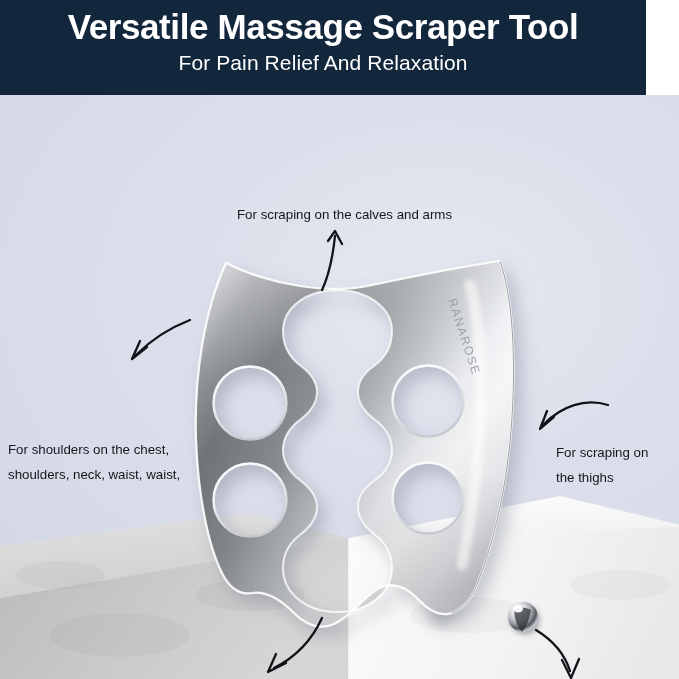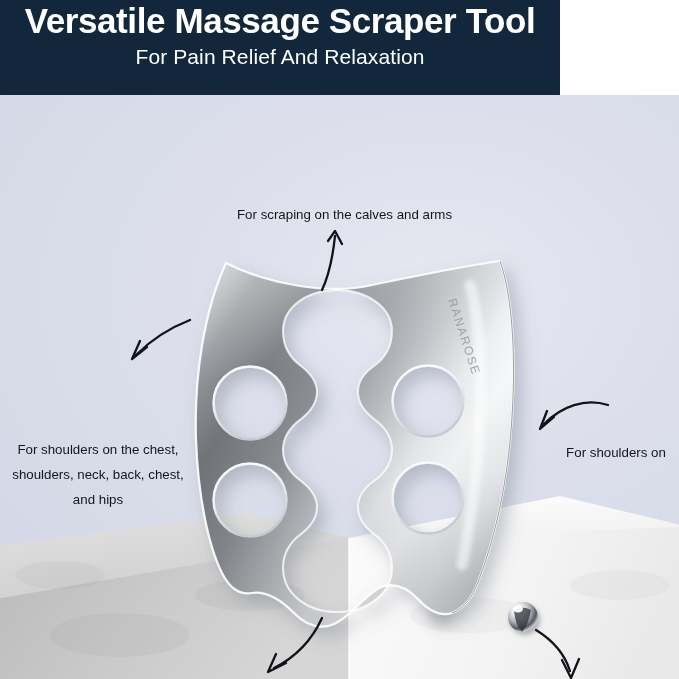--- a/index.html
+++ b/index.html
@@ -16,26 +16,26 @@
     height: 679px;
     overflow: hidden;
     background: #ffffff;
   }
 
   
   #header {
     position: absolute;
     left: 0;
     top: 0;
-    width: 560px;
+    width: 646px;
     height: 95px;
     background: #12263c;
     text-align: center;
     box-sizing: border-box;
-    padding-top: 0;
+    padding-top: 6px;
   }
   #header-title {
     font-size: 35px;
     font-weight: bold;
     color: #ffffff;
     letter-spacing: -0.4px;
     line-height: 42px;
     white-space: nowrap;
   }
   #header-subtitle {
@@ -50,21 +50,20 @@
   
   #stage {
     position: absolute;
     left: 0;
     top: 95px;
     width: 679px;
     height: 584px;
     overflow: hidden;
     background:
       radial-gradient(ellipse 560px 420px at 64% 34%, #e6e8f1 0%, #dcdfeb 45%, #d4d8e6 100%);
-    text-align: center;
   }
 
   #stage-svg {
     position: absolute;
     left: 0;
     top: 0;
   }
 
   
   .anno {
@@ -372,22 +371,22 @@
           <path d="M 536 535 C 554 546, 565 560, 570 576"></path>
           <path d="M 562 565 L 571 583 L 579 564" stroke-linejoin="round"></path>
         </g>
       </g>
     </svg>
 
     <div class="anno" id="anno-top">For scraping on the calves and arms</div>
 
     <div class="anno" id="anno-left">
       <div>For shoulders on the chest,</div>
-      <div>shoulders, neck, back, chest,</div>
-      <div>and hips</div>
+      <div>shoulders, neck, waist, waist,</div>
     </div>
 
     <div class="anno" id="anno-right">
-      <div>For shoulders on</div>
+      <div>For scraping on</div>
+      <div>the thighs</div>
     </div>
 
   </div>
 </div>
 
 </body></html>

